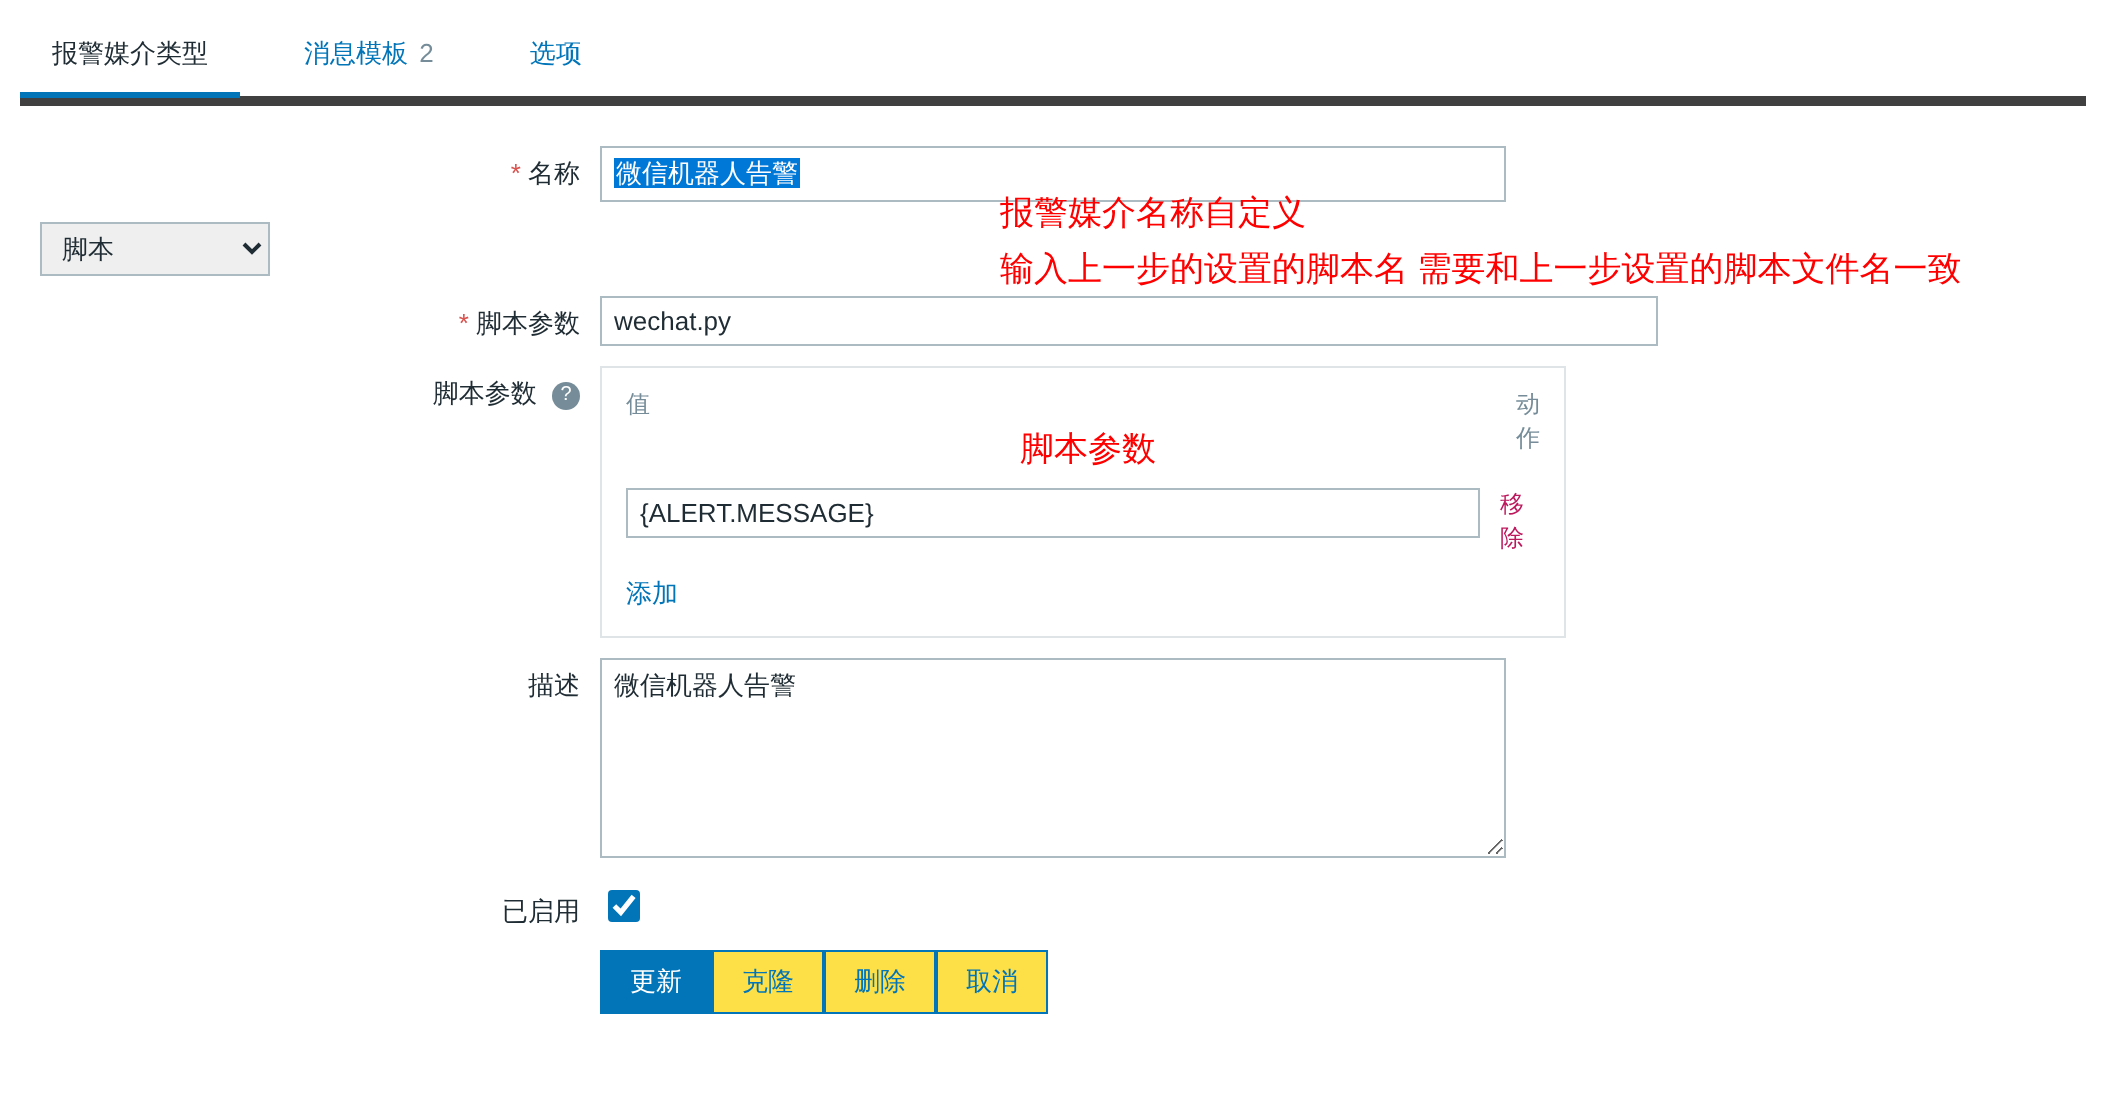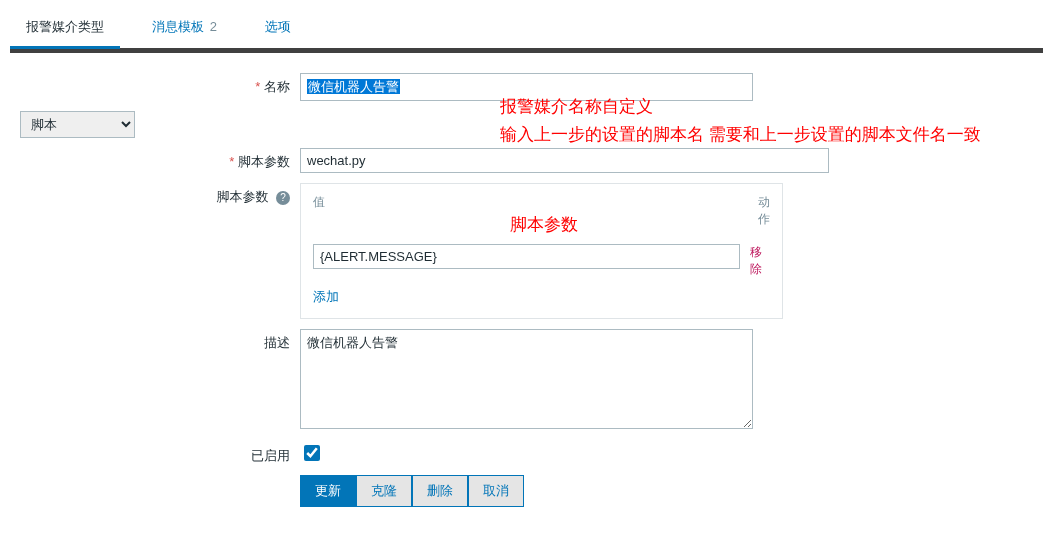--- a/index.html
+++ b/index.html
@@ -100,21 +100,21 @@
   }
   .checkbox-wrap input[type="checkbox"] {
     width: 16px; height: 16px;
     accent-color: #0275b8;
   }
   .btn-row { display: flex; }
   .btn {
     padding: 6px 14px;
     font-size: 13px;
     border: 1px solid #0275b8;
-    background: #e5e5e5;
+    background: #fde047;
     color: #0275b8;
     cursor: pointer;
   }
   .btn.primary {
     background: #0275b8;
     color: #fff;
   }
   .annot {
     position: absolute;
     color: #ff0000;

